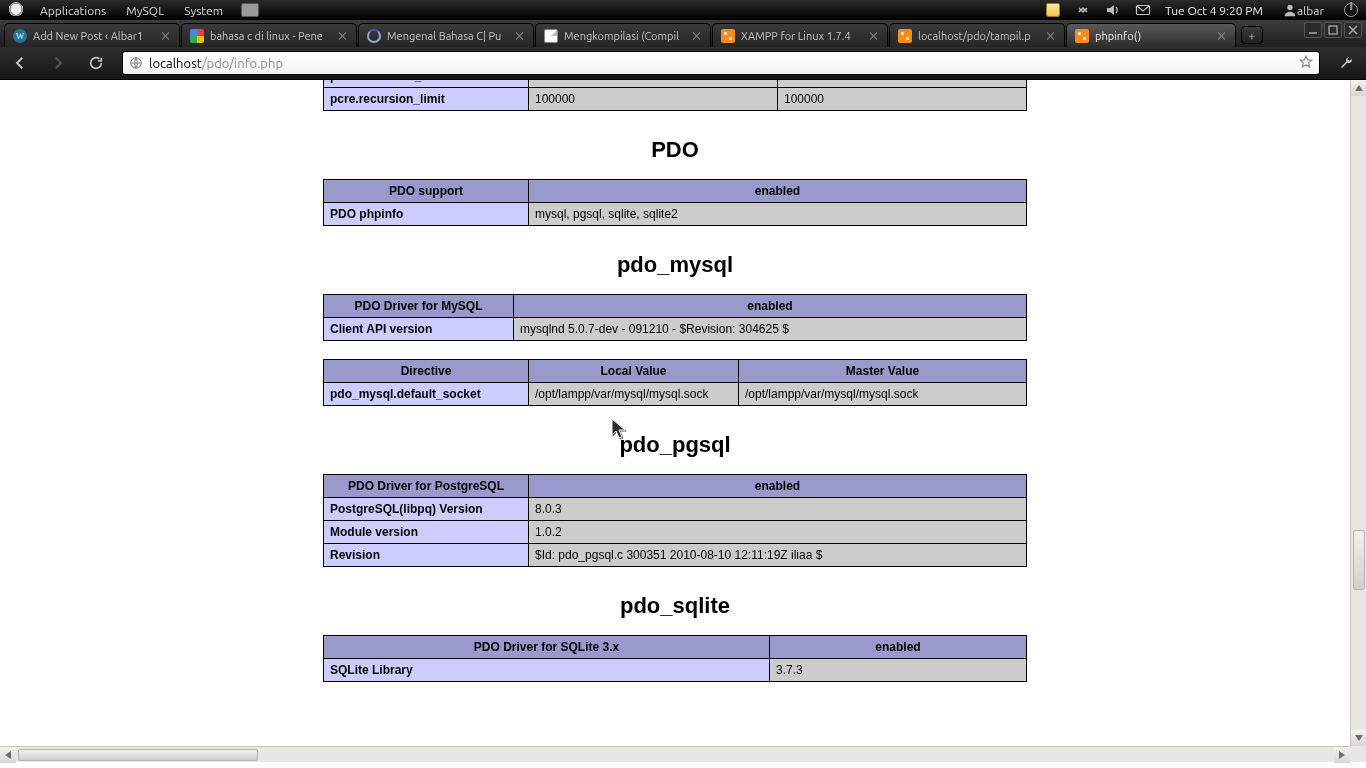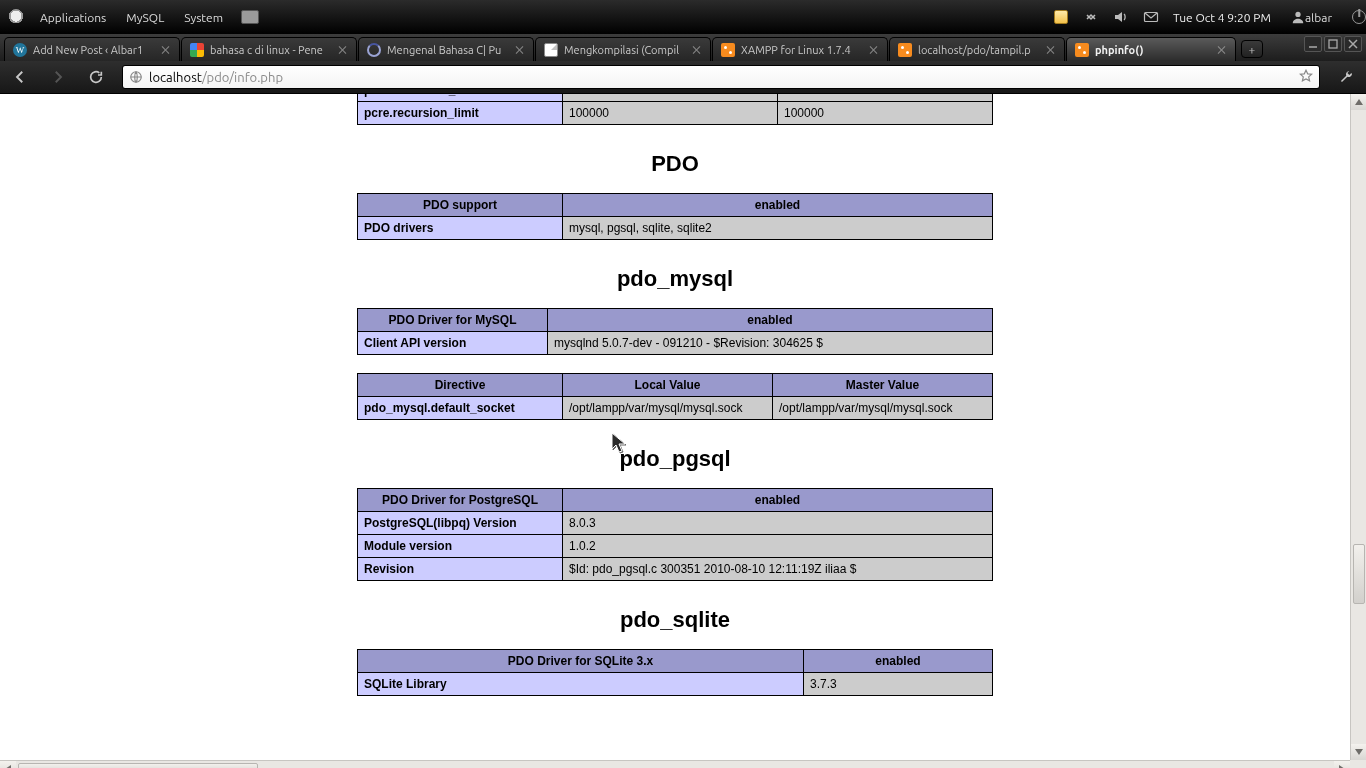--- a/index.html
+++ b/index.html
@@ -1,36 +1,36 @@
 <!DOCTYPE html>
 <html><head>
 <meta charset="utf-8">
 <style>
 * { box-sizing: border-box; }
 html, body { margin: 0; padding: 0; font-family: Ubuntu, "Liberation Sans", Arial, sans-serif; }
 body { width: 1366px; height: 768px; overflow: hidden; background: #fff; position: relative; }
 
 
-.desktop-panel { height: 34px; background: linear-gradient(#2b2b2b,#000); color: #ddd; display: flex; align-items: center; font-size: 12px; }
+.desktop-panel { height: 20px; background: linear-gradient(#2b2b2b,#000); color: #ddd; display: flex; align-items: center; font-size: 12px; }
 .desktop-panel .menu { padding: 0 10px; cursor: default; }
 .desktop-panel .spacer { flex: 1; }
-.desktop-panel .tray { display: flex; align-items: center; gap: 14px; padding-right: 0; }
+.desktop-panel .tray { display: flex; align-items: center; gap: 14px; padding-right: 8px; }
 .tray .ico { width: 16px; height: 16px; display: inline-flex; align-items: center; justify-content: center; color: #bbb; }
 .tray .clock { color: #eee; }
 .tray .user { display: flex; align-items: center; padding: 0 6px; }
 .tray .pwr { width: 14px; height: 14px; border: 1.5px solid #999; border-radius: 50%; position: relative; }
 .tray .pwr:after { content: ""; position: absolute; left: 50%; top: -2px; width: 1.5px; height: 8px; background: #999; transform: translateX(-50%); }
 .distro-logo { width: 16px; height: 16px; margin: 0 6px 0 8px; background: radial-gradient(circle at 50% 45%, #eee 0 45%, #999 46% 60%, transparent 61%); border-radius: 50%; }
 .panel-app { width: 18px; height: 14px; margin-left: 8px; background: #9a9a9a; border: 1px solid #555; border-radius: 2px; }
 
 
 .browser { background: #1f1f1f; }
 .tabstrip { height: 27px; background: linear-gradient(#3c3c3c,#1d1d1d); display: flex; align-items: flex-end; padding-left: 4px; padding-right: 6px; position: relative; }
 .tab { height: 24px; display: flex; align-items: center; gap: 6px; padding: 0 8px; border-top-left-radius: 5px; border-top-right-radius: 5px; background: linear-gradient(#3a3a3a,#262626); color: #c9c9c9; font-size: 11px; margin-right: 1px; max-width: 176px; min-width: 0; border: 1px solid #000; border-bottom: none; position: relative; }
-.tab.active { background: linear-gradient(#5a5a5a,#2c2c2c); color: #f0f0f0; font-weight: bold; }
+.tab.active { background: linear-gradient(#5a5a5a,#2c2c2c); color: #f0f0f0; }
 .tab .favicon { width: 14px; height: 14px; flex-shrink: 0; display: inline-flex; align-items: center; justify-content: center; }
 .tab .title { white-space: nowrap; overflow: hidden; text-overflow: ellipsis; flex: 1; }
 .tab .close { width: 10px; height: 10px; flex-shrink: 0; position: relative; opacity: .7; }
 .tab .close:before, .tab .close:after { content: ""; position: absolute; left: 4px; top: 0; width: 1px; height: 10px; background: #aaa; transform: rotate(45deg); }
 .tab .close:after { transform: rotate(-45deg); }
 .newtab { width: 22px; height: 18px; margin-left: 4px; margin-bottom: 3px; border-radius: 4px; background: linear-gradient(#3a3a3a,#222); border: 1px solid #000; color: #bbb; display: flex; align-items: center; justify-content: center; font-size: 12px; }
 .win-controls { position: absolute; right: 4px; top: 2px; display: flex; gap: 2px; }
 .win-btn { width: 18px; height: 16px; background: #2a2a2a; border: 1px solid #555; border-radius: 2px; display: flex; align-items: center; justify-content: center; }
 .win-btn svg { stroke: #aaa; }
 
@@ -43,21 +43,21 @@
 .omnibox .path { color: #8a8a8a; }
 .omnibox .star { margin-left: auto; color: #888; }
 
 
 .viewport { position: relative; width: 1366px; height: calc(768px - 26px - 27px - 33px); background: #fff; }
 .page { position: absolute; left: 0; right: 16px; top: 0; bottom: 16px; overflow: hidden; font-family: Arial, Helvetica, sans-serif; }
 .page-inner { width: 100%; display: flex; flex-direction: column; align-items: center; padding-bottom: 30px; }
 
 
 h2.section { font-family: Arial, Helvetica, sans-serif; font-weight: bold; color: #000; font-size: 22px; margin: 26px 0 16px; }
-table.pinfo { border-collapse: collapse; width: 636px; font-size: 12px; color: #000; }
+table.pinfo { border-collapse: collapse; width: 704px; font-size: 12px; color: #000; }
 table.pinfo th, table.pinfo td { border: 1px solid #000; padding: 4px 6px; text-align: left; }
 table.pinfo th { background: #9999cc; font-weight: bold; text-align: center; }
 table.pinfo td.e { background: #ccccff; font-weight: bold; width: 205px; }
 table.pinfo td.v { background: #cccccc; }
 .two-split td.e { width: 200px; }
 .dir-split td.e { width: 180px; }
 .dir-split th:nth-child(1){ width:180px; }
 .dir-split th:nth-child(2){ width:210px; }
 .pinfo + .pinfo { margin-top: 16px; }
 
@@ -268,21 +268,21 @@
           </table>
 
         <h2 class="section">PDO</h2>
         <table class="pinfo two-split">
           <tbody>
               <tr>
             <th style="width:200px">PDO support</th>
             <th>enabled</th>
           </tr>
           <tr>
-            <td class="e">PDO drivers</td>
+            <td class="e">PDO phpinfo</td>
             <td class="v">mysql, pgsql, sqlite, sqlite2</td>
           </tr>
         </tbody>
           </table>
 
         <h2 class="section">pdo_mysql</h2>
         <table class="pinfo two-split">
           <tbody>
               <tr>
             <th style="width:190px">PDO Driver for MySQL</th>

